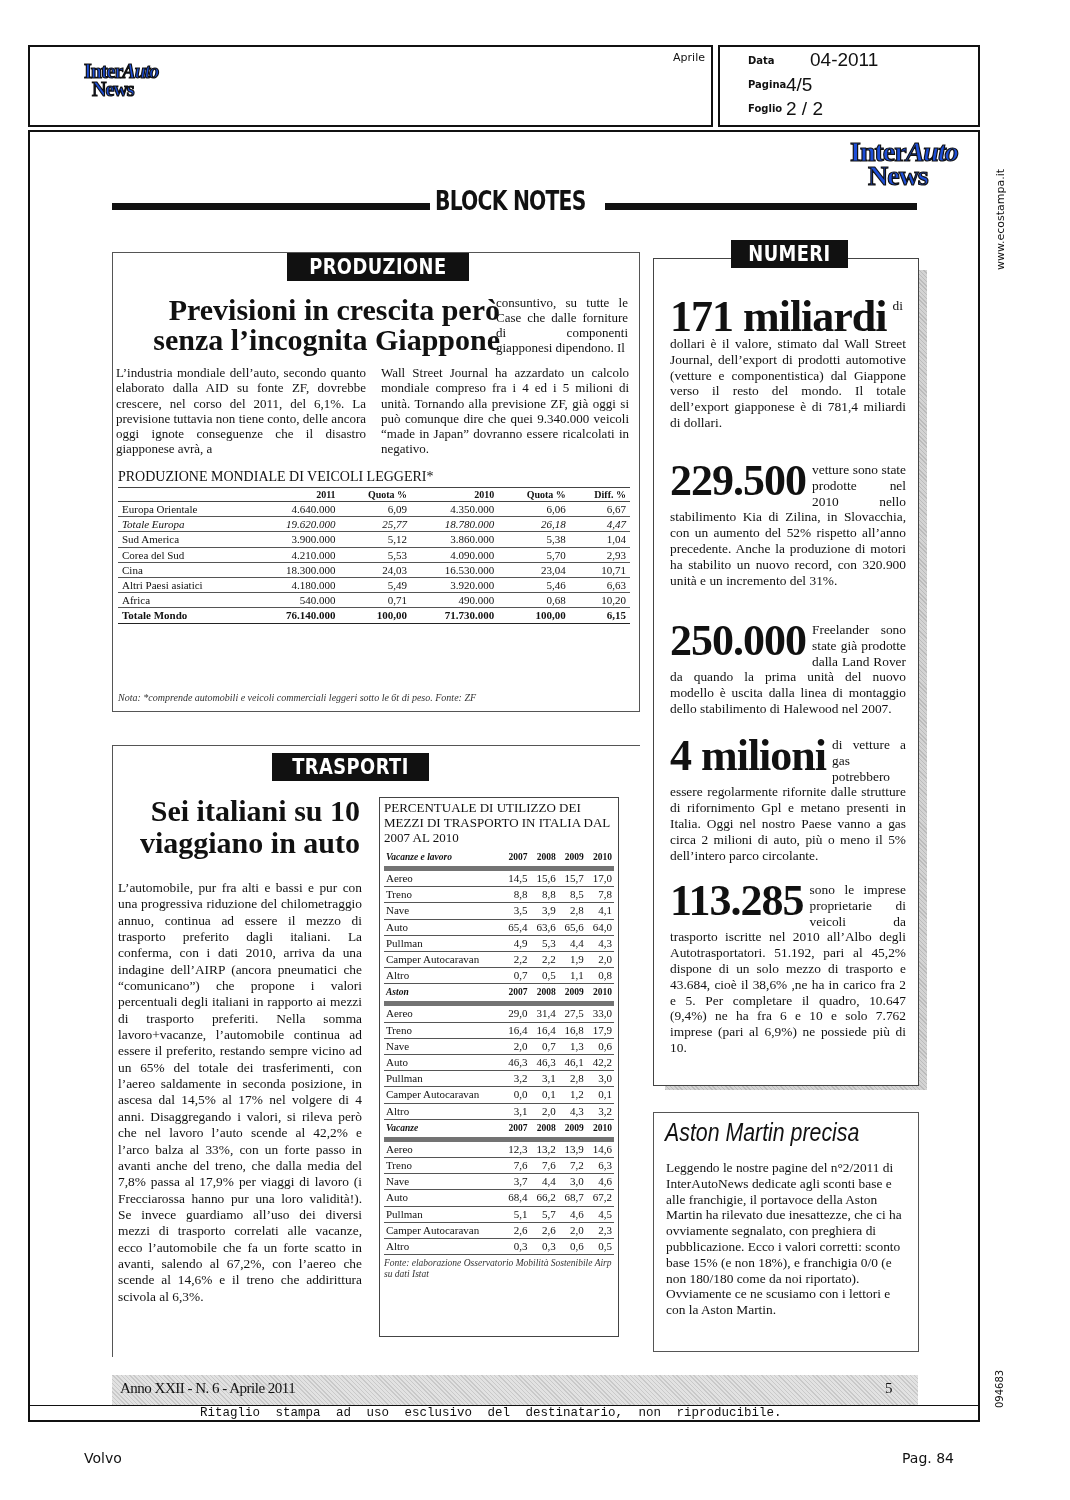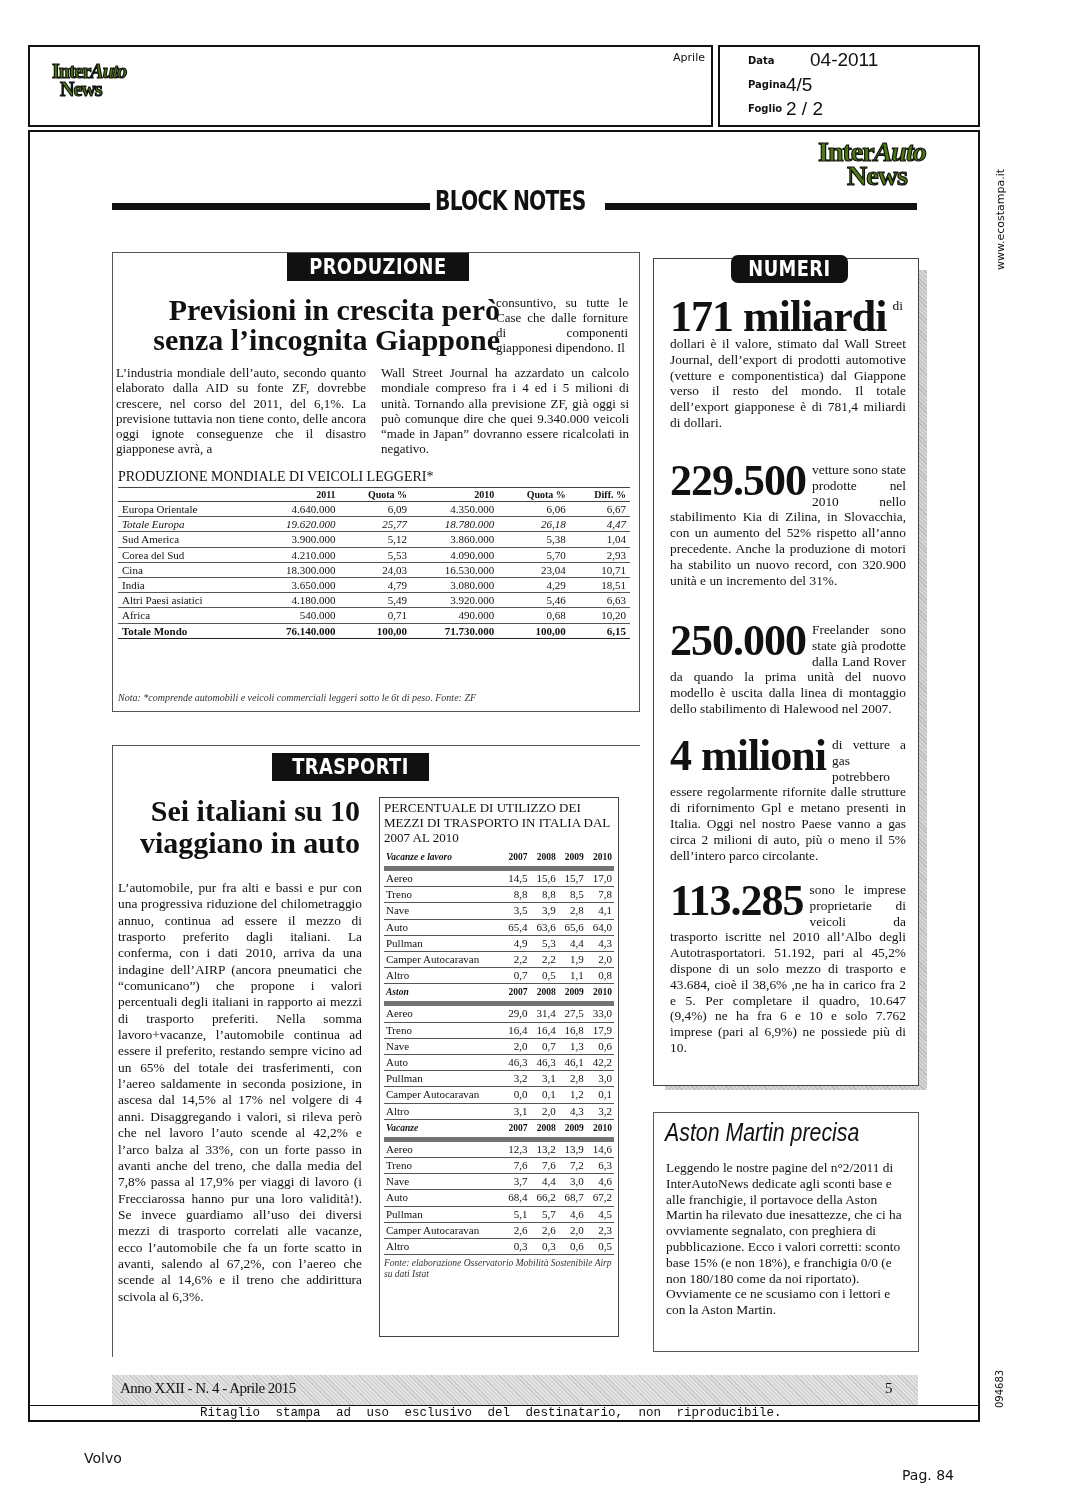--- a/index.html
+++ b/index.html
@@ -4,21 +4,21 @@
 <style>
   html, body { margin:0; padding:0; background:#fff; }
   body { width:1070px; height:1500px; position:relative; overflow:hidden; font-family:"Liberation Serif", serif; color:#111; }
   .sans { font-family:"DejaVu Sans", sans-serif; }
   .abs { position:absolute; }
 
   
   .hdr-left { left:28px; top:45px; width:685px; height:82px; border:2px solid #111; box-sizing:border-box; }
   .hdr-right { left:718px; top:45px; width:262px; height:82px; border:2px solid #111; box-sizing:border-box; }
   .logo-small { left:52px; top:62px; width:90px; height:50px; }
-  .logo-txt { font-family:"Liberation Serif", serif; font-weight:bold; font-size:20px; line-height:18px; color:#4d7c0f; -webkit-text-stroke:1.2px #111; letter-spacing:-1px; }
+  .logo-txt { font-family:"Liberation Serif", serif; font-weight:bold; font-size:20px; line-height:18px; color:#1d4ed8; -webkit-text-stroke:1.2px #111; letter-spacing:-1px;margin-left:32px; }
   .mensile { right:6px; top:4px; font-size:11px; }
   .meta-row { left:28px; font-size:10px;font-weight:bold; }
   .meta-val { left:60px; font-size:19px; font-family:"Liberation Sans", sans-serif; }
 
   
   .main-frame { left:28px; top:130px; width:952px; height:1292px; border:2px solid #111; box-sizing:border-box; }
   .side-url { left:990px; top:160px; width:30px; height:110px; }
   .side-url span { display:block; transform:rotate(-90deg); transform-origin:left top; position:absolute; left:4px; top:110px; font-size:11px; white-space:nowrap; font-family:"DejaVu Sans", sans-serif; }
   .side-code { left:990px; top:1350px; width:30px; height:60px; }
   .side-code span { display:block; transform:rotate(-90deg); transform-origin:left top; position:absolute; left:4px; top:58px; font-size:10px; white-space:nowrap; font-family:"DejaVu Sans", sans-serif; }
@@ -63,42 +63,42 @@
   .tras-table { width:100%; font-size:11px; }
   .tras-table th { font-weight:bold; font-size:9.5px; text-align:right; padding:1px 2px; border-bottom:5px solid #737373; line-height:15px; }
   .tras-table th:first-child { text-align:left; font-style:italic; }
   .tras-table td { text-align:right; padding:0 2px; border-bottom:1px solid #555; line-height:15.2px; vertical-align:bottom; }
   .tras-table td:first-child { text-align:left; }
   .tras-source { font-size:9.5px; font-style:italic; line-height:11px; margin-top:3px; color:#333; }
 
   
   .num-shadow { left:665px; top:270px; width:262px; height:820px; background:repeating-linear-gradient(45deg,#bbb 0 1px,#d4d4d4 1px 3px); }
   .num-box { left:653px; top:258px; width:266px; height:828px; border:1px solid #444; background:#fff; box-sizing:border-box; }
-  .num-lbl { left:731px; top:255px;border-radius:7px; }
+  .num-lbl { left:731px; top:240px; }
   .num-item { left:670px; width:236px; font-size:13.4px; line-height:15.8px; text-align:justify; }
   .num-big { font-weight:bold; font-size:44px; line-height:38px; float:left; margin-right:6px; letter-spacing:-1px; }
   .num-item.n1 { top:298px; }
   .num-item.n2 { top:462px; }
   .num-item.n3 { top:622px; }
   .num-item.n4 { top:737px; }
   .num-item.n5 { top:882px; }
 
   
   .aston-box { left:653px; top:1112px; width:266px; height:240px; border:1px solid #555; box-sizing:border-box; }
   .aston-title { left:665px; top:1117px; font-family:"Liberation Sans", sans-serif; font-style:italic; font-size:26px; transform:scaleX(0.82); transform-origin:left top; }
   .aston-body { left:666px; top:1160px; width:240px; font-size:13.4px; line-height:15.8px; }
 
   
   .foot-band { left:112px; top:1375px; width:806px; height:30px; background:repeating-linear-gradient(45deg,#c9c9c9 0 1px,#e2e2e2 1px 3px); }
   .foot-issue { left:120px; top:1380px; font-size:15px; letter-spacing:-0.5px; }
   .foot-page { left:885px; top:1380px; font-size:15px; }
   .foot-rule { left:28px; top:1405px; width:952px; height:1px; background:#111; }
   .disclaimer { left:200px; top:1406px; font-family:"Liberation Mono", monospace; font-size:12.5px; word-spacing:8px; }
   .bottom-left { left:84px; top:1450px; font-size:14px; font-family:"DejaVu Sans", sans-serif; }
-  .bottom-right { left:902px; top:1450px; font-size:14px; font-family:"DejaVu Sans", sans-serif;margin-top:17px; }
+  .bottom-right { left:902px; top:1450px; font-size:14px; font-family:"DejaVu Sans", sans-serif; }
 </style>
 </head>
 <body>
 
 <div class="abs hdr-left">
   <div class="abs mensile sans">Aprile</div>
 </div>
 <div class="abs logo-small">
   <div class="logo-txt">Inter<span style="font-style:italic">Auto</span><br>&nbsp;&nbsp;News</div>
 </div>
@@ -179,28 +179,20 @@
       </tr>
       <tr>
         <td>Cina</td>
         <td>18.300.000</td>
         <td>24,03</td>
         <td>16.530.000</td>
         <td>23,04</td>
         <td>10,71</td>
       </tr>
       <tr>
-        <td>India</td>
-        <td>3.650.000</td>
-        <td>4,79</td>
-        <td>3.080.000</td>
-        <td>4,29</td>
-        <td>18,51</td>
-      </tr>
-      <tr>
         <td>Altri Paesi asiatici</td>
         <td>4.180.000</td>
         <td>5,49</td>
         <td>3.920.000</td>
         <td>5,46</td>
         <td>6,63</td>
       </tr>
       <tr>
         <td>Africa</td>
         <td>540.000</td>
@@ -409,18 +401,18 @@
 <div class="abs num-item n2"><span class="num-big">229.500</span><span>vetture sono state prodotte nel 2010 nello stabilimento Kia di Zilina, in Slovacchia, con un aumento del 52% rispetto all’anno precedente. Anche la produzione di motori ha stabilito un nuovo record, con 320.900 unità e un incremento del 31%.</span></div>
 <div class="abs num-item n3"><span class="num-big">250.000</span><span>Freelander sono state già prodotte dalla Land Rover da quando la prima unità del nuovo modello è uscita dalla linea di montaggio dello stabilimento di Halewood nel 2007.</span></div>
 <div class="abs num-item n4"><span class="num-big">4 milioni</span><span>di vetture a gas potrebbero essere regolarmente rifornite dalle strutture di rifornimento Gpl e metano presenti in Italia. Oggi nel nostro Paese vanno a gas circa 2 milioni di auto, più o meno il 5% dell’intero parco circolante.</span></div>
 <div class="abs num-item n5"><span class="num-big">113.285</span><span>sono le imprese proprietarie di veicoli da trasporto iscritte nel 2010 all’Albo degli Autotrasportatori. 51.192, pari al 45,2% dispone di un solo mezzo di trasporto e 43.684, cioè il 38,6% ,ne ha in carico fra 2 e 5. Per completare il quadro, 10.647 (9,4%) ne ha fra 6 e 10 e solo 7.762 imprese (pari al 6,9%) ne possiede più di 10.</span></div>
 
 <div class="abs aston-box"></div>
 <div class="abs aston-title">Aston Martin precisa</div>
 <div class="abs aston-body">Leggendo le nostre pagine del n°2/2011 di InterAutoNews dedicate agli sconti base e alle franchigie, il portavoce della Aston Martin ha rilevato due inesattezze, che ci ha ovviamente segnalato, con preghiera di pubblicazione. Ecco i valori corretti: sconto base 15% (e non 18%), e franchigia 0/0 (e non 180/180 come da noi riportato). Ovviamente ce ne scusiamo con i lettori e con la Aston Martin.</div>
 
 <div class="abs foot-band"></div>
-<div class="abs foot-issue">Anno XXII - N. 4 - Aprile 2015</div>
+<div class="abs foot-issue">Anno XXII - N. 6 - Aprile 2011</div>
 <div class="abs foot-page">5</div>
 <div class="abs foot-rule"></div>
 <div class="abs disclaimer">Ritaglio stampa ad uso esclusivo del destinatario, non riproducibile.</div>
 <div class="abs bottom-left">Volvo</div>
 <div class="abs bottom-right">Pag. 84</div>
 
 </body></html>

